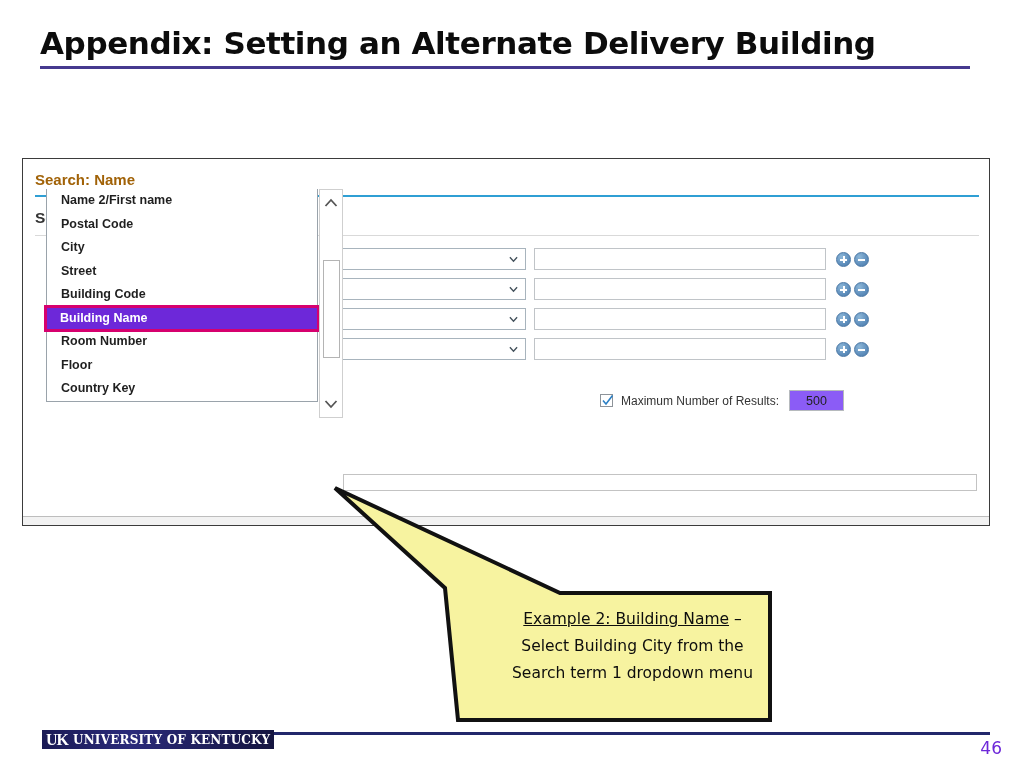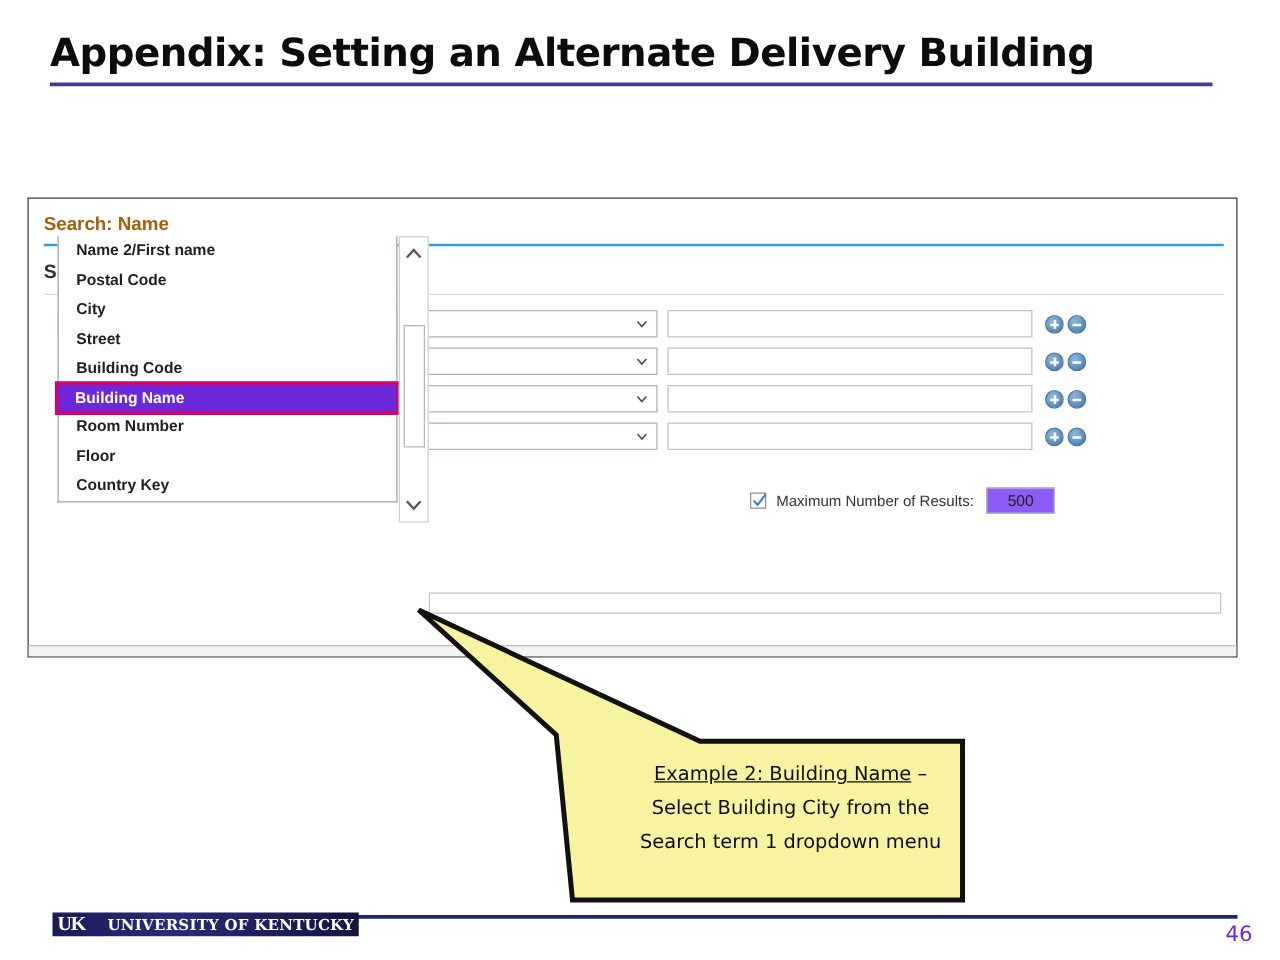--- a/index.html
+++ b/index.html
@@ -340,21 +340,21 @@
     font-size: 16px;
     color: #ffffff;
     letter-spacing: -1px;
   }
   #uk-logo .uk-words {
     font-family: "DejaVu Serif", serif;
     font-size: 12px;
     font-weight: bold;
     color: #ffffff;
     letter-spacing: 0.2px;
-    margin-left: 18px;
+    margin-left: 5px;
     text-align: center;
   }
   #page-number {
     position: absolute;
     right: 22px;
     top: 738px;
     font-family: "DejaVu Sans", sans-serif;
     font-size: 17px;
     color: #6d28d9;
   }

